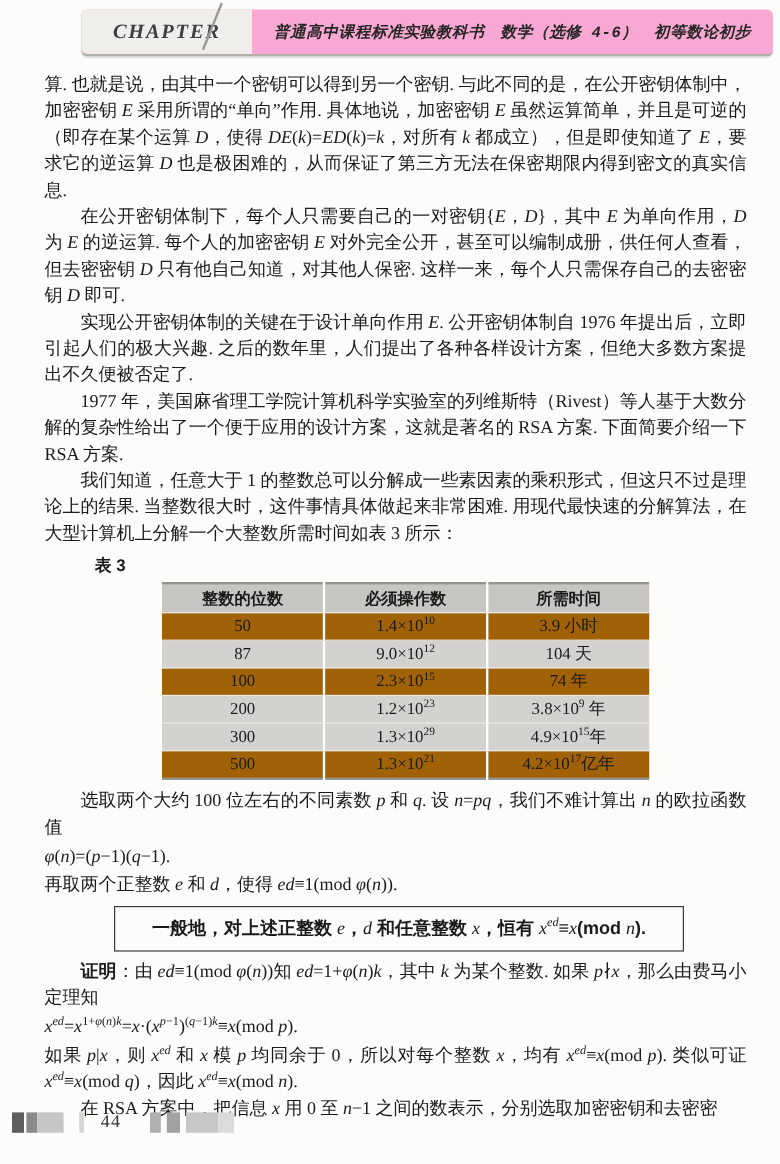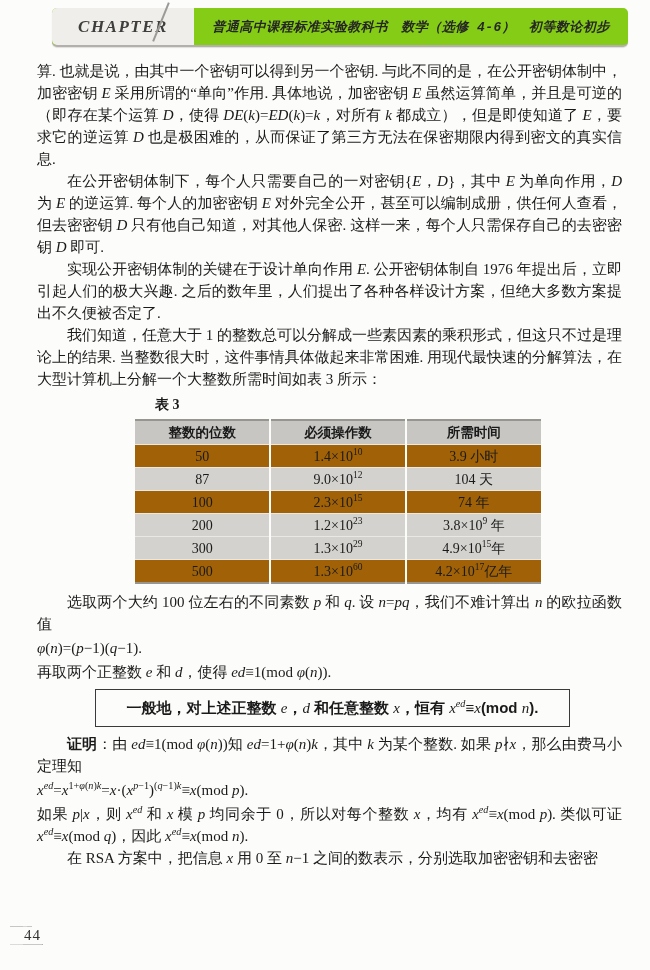--- a/index.html
+++ b/index.html
@@ -1,56 +1,56 @@
 <!DOCTYPE html>
 <html><head>
 <meta charset="utf-8">
 <style>
   html,body{margin:0;padding:0;background:#ffffff;}
   .page{position:relative;width:650px;height:970px;background:#fcfcfa;overflow:hidden;
         font-family:"Liberation Serif","DejaVu Serif",serif;color:#1a1a1a;}
   
-  .hdr{position:absolute;top:8px;left:52px;width:576px;height:37px;background:#84cc16;
+  .hdr{position:absolute;top:8px;left:68px;width:576px;height:37px;background:#f9a8d4;
        border-radius:5px;border-bottom:2px solid #b3b0ac;box-shadow:0 1px 1px rgba(0,0,0,.12);}
   .chapbox{position:absolute;left:0;top:0;bottom:0;width:142px;background:#efeeea;
            border-radius:5px 0 0 5px;display:flex;align-items:center;justify-content:center;}
   .chapbox .diag{position:absolute;right:32px;top:-7px;width:2px;height:42px;background:#9b9a97;
            transform:rotate(22deg);}
   .chaplabel{font-style:italic;font-size:17px;letter-spacing:1.5px;color:#3e3e3c;font-weight:bold;}
   .booktitle{position:absolute;left:142px;right:0;top:0;bottom:0;display:flex;align-items:center;
              justify-content:center;font-style:italic;font-weight:bold;font-size:13px;color:#262624;
              letter-spacing:.5px;font-family:Liberation Mono, monospace;}
   
   .bodycol{position:absolute;left:37px;right:28px;top:60px;font-size:15px;line-height:22px;
            text-align:justify;}
   .para{margin:0;text-indent:2em;}
   .noindent{text-indent:0;}
   i.v{font-style:italic;font-family:"Liberation Serif","DejaVu Serif",serif;}
   sup{font-size:68%;vertical-align:super;line-height:0;}
   b{font-family:"Liberation Sans","DejaVu Sans",sans-serif;}
   
-  .tbl-caption{margin:4px 0 3px 118px;font-weight:bold;font-size:14px;
-               font-family:Liberation Serif, serif;}
+  .tbl-caption{margin:4px 0 3px 42px;font-weight:bold;font-size:14px;
+               font-family:Liberation Sans, sans-serif;}
   table.facttbl{margin-left:98px;width:406px;border-collapse:collapse;table-layout:fixed;
                 font-size:14px;line-height:17px;border-top:2px solid #97958f;
                 border-bottom:2px solid #97958f;margin-bottom:7px;}
   .facttbl th{background:#c7c6c2;font-weight:bold;font-size:13.5px;
               font-family:"Liberation Sans","DejaVu Sans",sans-serif;padding:3px 0;}
   .facttbl td{padding:2.5px 0;background:#a16207;}
   .facttbl td,.facttbl th{text-align:center;border-left:2px solid #fcfcfa;}
   .facttbl td:first-child,.facttbl th:first-child{border-left:none;}
   .facttbl tr{border-top:1.5px solid #e9e8e5;}
   .facttbl tr.shade td{background:#d3d2ce;}
   
   .formula{text-align:left;margin:2px 0;}
   .thmbox{border:1.5px solid #3a3a3a;margin:6px 52px 6px 58px;padding:7px 23px;text-align:center;
           font-weight:bold;font-size:15px;font-family:"Liberation Sans","DejaVu Sans",sans-serif;}
   .thmbox i.v{font-weight:normal;}
   
-  .ftr{position:absolute;left:10px;top:926px;height:18px;display:flex;align-items:flex-start;flex-direction:column;}
+  .ftr{position:absolute;left:10px;top:926px;height:18px;display:flex;align-items:flex-end;}
   .fb{height:17px;}
   .fb1{width:10px;background:#5e5e5c;}
   .fb2{width:9px;background:#8a8a88;margin-left:2px;}
   .fb3{width:22px;background:#c6c6c4;}
   .fb4{width:4px;background:#d6d6d3;margin-left:13px;}
   .pagenum{margin-left:14px;font-size:15px;color:#333331;letter-spacing:1px;}
   .fb5{width:9px;background:#b0b0ae;margin-left:24px;}
   .fb6{width:11px;background:#a2a2a0;margin-left:5px;}
   .fb7{width:27px;background:#c8c8c6;margin-left:5px;}
   .fb8{width:13px;background:#dbdbd9;}
@@ -65,20 +65,21 @@
       <span class="diag"></span>
       <span class="chaplabel">CHAPTER</span>
     </div>
     <div class="booktitle">普通高中课程标准实验教科书　数学（选修 4-6）　初等数论初步</div>
   </div>
 
   <div class="bodycol">
     <p class="para noindent">算. 也就是说，由其中一个密钥可以得到另一个密钥. 与此不同的是，在公开密钥体制中，加密密钥 <i class="v">E</i> 采用所谓的“单向”作用. 具体地说，加密密钥 <i class="v">E</i> 虽然运算简单，并且是可逆的（即存在某个运算 <i class="v">D</i>，使得 <i class="v">DE</i>(<i class="v">k</i>)=<i class="v">ED</i>(<i class="v">k</i>)=<i class="v">k</i>，对所有 <i class="v">k</i> 都成立），但是即使知道了 <i class="v">E</i>，要求它的逆运算 <i class="v">D</i> 也是极困难的，从而保证了第三方无法在保密期限内得到密文的真实信息.</p>
     <p class="para">在公开密钥体制下，每个人只需要自己的一对密钥{<i class="v">E</i>，<i class="v">D</i>}，其中 <i class="v">E</i> 为单向作用，<i class="v">D</i> 为 <i class="v">E</i> 的逆运算. 每个人的加密密钥 <i class="v">E</i> 对外完全公开，甚至可以编制成册，供任何人查看，但去密密钥 <i class="v">D</i> 只有他自己知道，对其他人保密. 这样一来，每个人只需保存自己的去密密钥 <i class="v">D</i> 即可.</p>
     <p class="para">实现公开密钥体制的关键在于设计单向作用 <i class="v">E</i>. 公开密钥体制自 1976 年提出后，立即引起人们的极大兴趣. 之后的数年里，人们提出了各种各样设计方案，但绝大多数方案提出不久便被否定了.</p>
+    <p class="para">1977 年，美国麻省理工学院计算机科学实验室的列维斯特（Rivest）等人基于大数分解的复杂性给出了一个便于应用的设计方案，这就是著名的 RSA 方案. 下面简要介绍一下 RSA 方案.</p>
     <p class="para">我们知道，任意大于 1 的整数总可以分解成一些素因素的乘积形式，但这只不过是理论上的结果. 当整数很大时，这件事情具体做起来非常困难. 用现代最快速的分解算法，在大型计算机上分解一个大整数所需时间如表 3 所示：</p>
 
     <div class="tbl-caption">表 3</div>
     <table class="facttbl">
       <thead>
         <tr>
           <th>整数的位数</th>
           <th>必须操作数</th>
           <th>所需时间</th>
         </tr>
@@ -104,21 +105,21 @@
           <td>1.2×10<sup>23</sup></td>
           <td>3.8×10<sup>9</sup> 年</td>
         </tr>
         <tr class="shade">
           <td>300</td>
           <td>1.3×10<sup>29</sup></td>
           <td>4.9×10<sup>15</sup>年</td>
         </tr>
         <tr>
           <td>500</td>
-          <td>1.3×10<sup>60</sup></td>
+          <td>1.3×10<sup>21</sup></td>
           <td>4.2×10<sup>17</sup>亿年</td>
         </tr>
       </tbody>
     </table>
 
     <p class="para">选取两个大约 100 位左右的不同素数 <i class="v">p</i> 和 <i class="v">q</i>. 设 <i class="v">n</i>=<i class="v">pq</i>，我们不难计算出 <i class="v">n</i> 的欧拉函数值</p>
     <div class="formula"><i class="v">φ</i>(<i class="v">n</i>)=(<i class="v">p</i>−1)(<i class="v">q</i>−1).</div>
     <p class="para noindent">再取两个正整数 <i class="v">e</i> 和 <i class="v">d</i>，使得 <i class="v">ed</i>≡1(mod <i class="v">φ</i>(<i class="v">n</i>)).</p>
 
     <div class="thmbox">一般地，对上述正整数 <i class="v">e</i>，<i class="v">d</i> 和任意整数 <i class="v">x</i>，恒有 <i class="v">x</i><sup><i class="v">ed</i></sup>≡<i class="v">x</i>(mod <i class="v">n</i>).</div>

